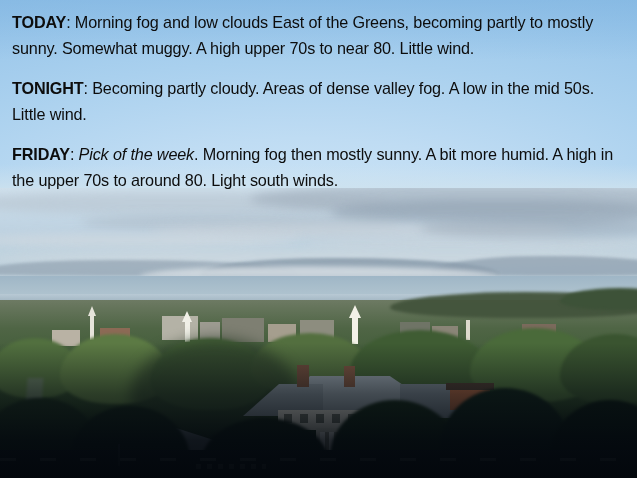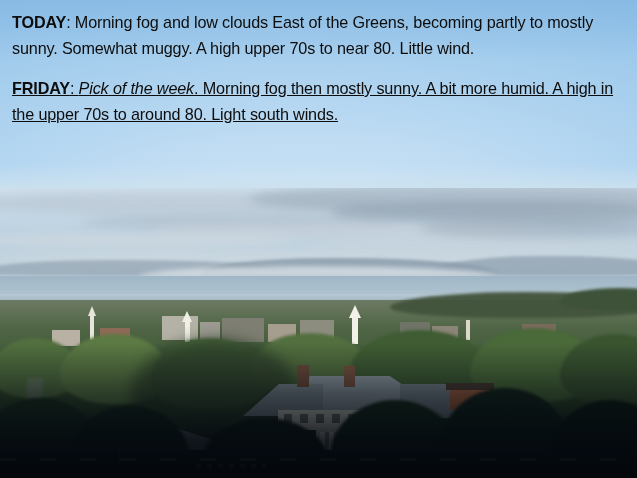--- a/index.html
+++ b/index.html
@@ -56,21 +56,21 @@
   .forecast-para {
     position: relative;
     z-index: 2;
     margin: 0 0 14px 0;
     font-size: 16.2px;
     line-height: 26px;
     color: #0d0d0d;
     letter-spacing: -0.15px;
     max-width: 612px;
   }
-  .forecast-para:last-child { margin-bottom: 4px; text-decoration: underline; }
+  .forecast-para:last-child { margin-bottom: 4px; }
   .day-label {
     font-weight: bold;
   }
   .pick-em {
     font-style: italic;
   }
 
   
   .photo {
     position: absolute;
@@ -158,20 +158,23 @@
 <body>
 
 <div id="screenshot">
 
   <div class="forecast-panel">
 
     <p class="forecast-para">
       <span class="day-label">TODAY</span><span>: </span><span>Morning fog and low clouds East of the Greens, becoming partly to mostly sunny. Somewhat muggy. A high upper 70s to near 80. Little wind.</span>
     </p>
 
+    <p class="forecast-para">
+      <span class="day-label">TONIGHT</span><span>: </span><span>Becoming partly cloudy. Areas of dense valley fog. A low in the mid 50s. Little wind.</span>
+    </p>
 
     <p class="forecast-para">
       <span class="day-label">FRIDAY</span><span>: </span><span class="pick-em">Pick of the week</span><span>. Morning fog then mostly sunny. A bit more humid. A high in the upper 70s to around 80. Light south winds.</span>
     </p>
 
   </div>
 
   <div class="photo">
 
     <div class="sky"></div>

